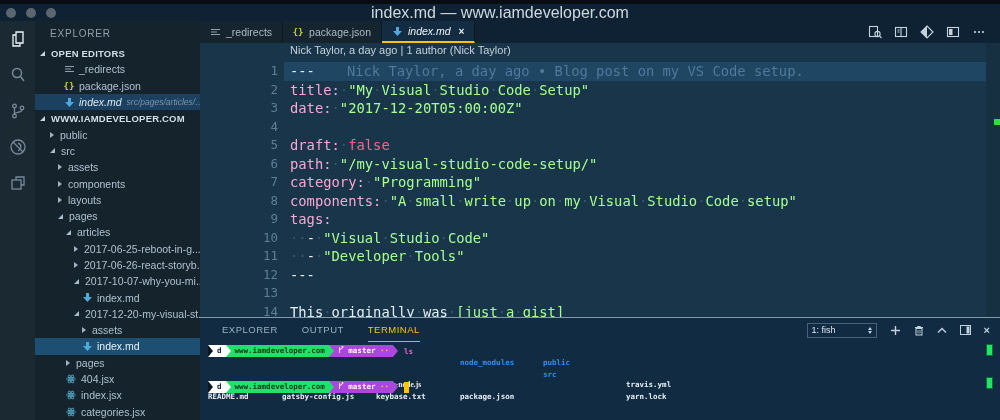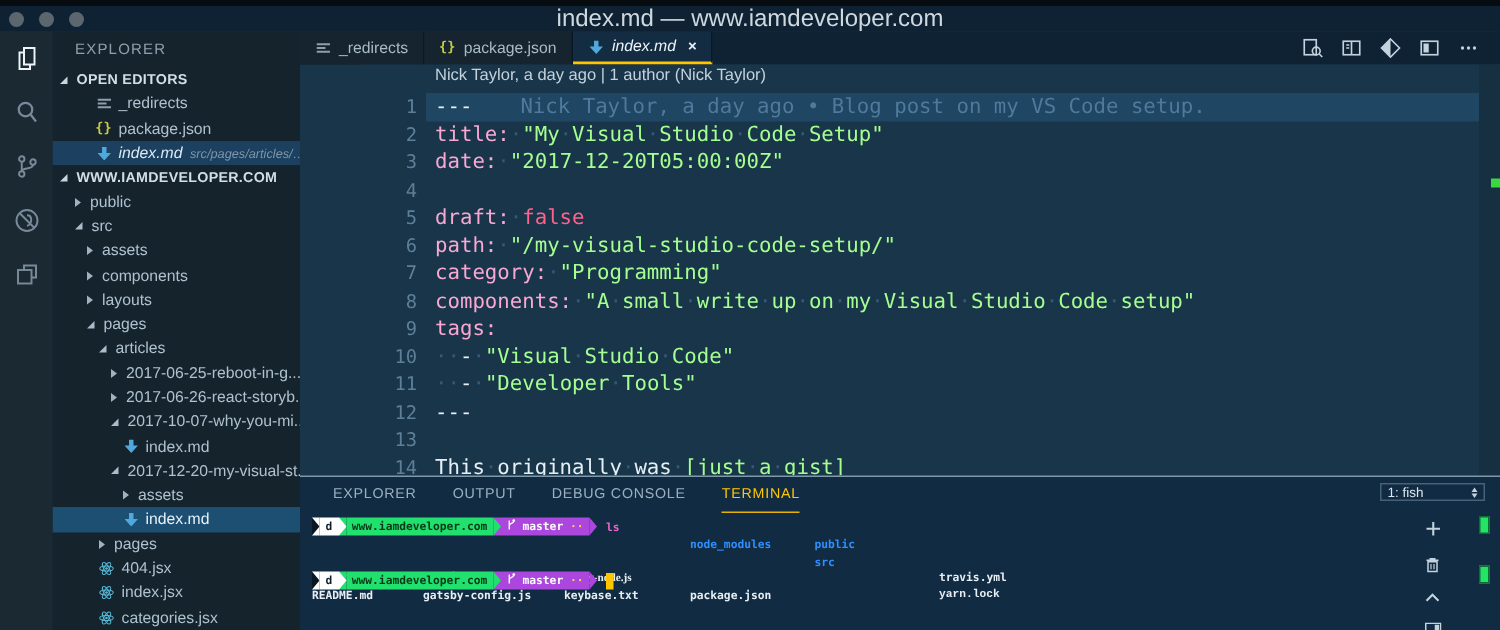--- a/index.html
+++ b/index.html
@@ -41,21 +41,21 @@
   .t-key{color:#f9a8d4;}
   .t-str{color:#A5FF90;}
   .t-num{color:#FF628C;}
   .t-plain{color:#e4eff7;}
   .t-blame{color:#4f7a9c;margin-left:32px;}
   .dot{color:#335878;font-style:normal;}
   .panel{position:absolute;left:200px;top:317px;right:0;bottom:0;background:#112b42;border-top:1px solid #8099ab;box-sizing:border-box;}
   .panel-tabs{display:flex;gap:24px;padding-left:22px;height:24px;align-items:stretch;font-size:9.5px;letter-spacing:0.5px;color:#9ab0bf;}
   .ptab{display:flex;align-items:center;border-bottom:1px solid transparent;box-sizing:border-box;}
   .ptab.active{color:#ffc600;border-bottom:1px solid #e8b10a;}
-  .panel-controls{position:absolute;right:10px;top:4px;display:flex;align-items:center;gap:13px;height:16px;flex-direction:column;}
+  .panel-controls{position:absolute;right:10px;top:4px;display:flex;align-items:center;gap:13px;height:16px;}
   .shellselect{width:70px;height:15px;border:1px solid #46617a;display:flex;align-items:center;padding:0 4px;font-size:9px;color:#dde7ee;box-sizing:border-box;}
   .updown{margin-left:auto;display:flex;flex-direction:column;gap:1px;align-items:center;}
   .updown i{width:0;height:0;border-left:2.5px solid transparent;border-right:2.5px solid transparent;display:block;}
   .updown .u{border-bottom:3px solid #c3d2dd;}
   .updown .d{border-top:3px solid #c3d2dd;}
   .pc-ic{color:#c3d2dd;display:flex;align-items:center;justify-content:center;}
   .term{position:absolute;left:0;right:0;top:25px;bottom:0;font-family:"DejaVu Sans Mono",monospace;font-size:7.5px;font-weight:700;}
   .trow{position:absolute;left:8px;right:0;height:12px;display:flex;align-items:center;}
   .fent{position:absolute;top:0;height:12px;line-height:12px;}
   .fc-file{color:#e8eff4;margin-top:22px;}
@@ -362,21 +362,20 @@
       <div class="cl num" style="top: 259.5px;">14</div>
       <div class="cl code" style="top: 259.5px;"><span class="t-plain">This<i class="dot">·</i>originally<i class="dot">·</i>was<i class="dot">·</i></span><span class="t-str">[just<i class="dot">·</i>a<i class="dot">·</i>gist]</span></div>
       <div class="ruler">
         <div class="ruler-mark" style="top: 76px;"></div>
       </div>
     </div>
   <div class="panel">
     <div class="panel-tabs">
         <div class="ptab">EXPLORER</div>
         <div class="ptab">OUTPUT</div>
-        <div class="ptab">DEBUG CONSOLE</div>
         <div class="ptab active">TERMINAL</div>
       </div>
     <div class="panel-controls">
       <div class="shellselect">
         <span>1: fish</span>
         <span class="updown">
             <i class="u"></i>
             <i class="d"></i>
           </span>
       </div>
@@ -426,21 +425,21 @@
           <span class="fent fc-dir" style="left: 260px;">node_modules</span>
           <span class="fent fc-dir" style="left: 343px;">public</span>
           <span class="fent fc-file" style="left: 426px;">travis.yml</span>
         </div>
         <div class="trow" style="top: 26px; left: 0px;">
           <span class="fent fc-file" style="left: 8px; text-align: center;">README.md</span>
           <span class="fent fc-file" style="left: 82px;">gatsby-config.js</span>
           <span class="fent fc-file" style="left: 176px;">keybase.txt</span>
           <span class="fent fc-file" style="left: 260px;">package.json</span>
           <span class="fent fc-dir" style="left: 343px;">src</span>
-          <span class="fent fc-file" style="left: 426px; font-family: Liberation Mono, monospace;">yarn.lock</span>
+          <span class="fent fc-file" style="left: 426px;">yarn.lock</span>
         </div>
         <div class="trow" style="top: 38px;">
           <span class="pj" style="border-left-color: rgb(10, 22, 34); border-top-color: rgb(255, 255, 255); border-bottom-color: rgb(255, 255, 255);"></span>
           <span class="pseg" style="background: rgb(255, 255, 255); color: rgb(13, 31, 46);">d</span>
           <span class="pj" style="border-left-color: rgb(255, 255, 255); border-top-color: rgb(33, 224, 110); border-bottom-color: rgb(33, 224, 110);"></span>
           <span class="pseg" style="background: rgb(33, 224, 110); color: rgb(6, 56, 24);">www.iamdeveloper.com</span>
           <span class="pj" style="border-left-color: rgb(33, 224, 110); border-top-color: rgb(171, 71, 221); border-bottom-color: rgb(171, 71, 221);"></span>
           <span class="pseg" style="background: rgb(171, 71, 221); color: rgb(255, 255, 255);"><svg width="6" height="8" viewBox="0 0 6 8" style="display:inline-block;vertical-align:-1px">
               <path d="M1.5 1v6M1.5 4.5c0-2 3-1.2 3-3.2" stroke="#fff" fill="none" stroke-width="0.9"></path>
               <circle cx="4.5" cy="1" r="0.9" fill="#fff"></circle>

